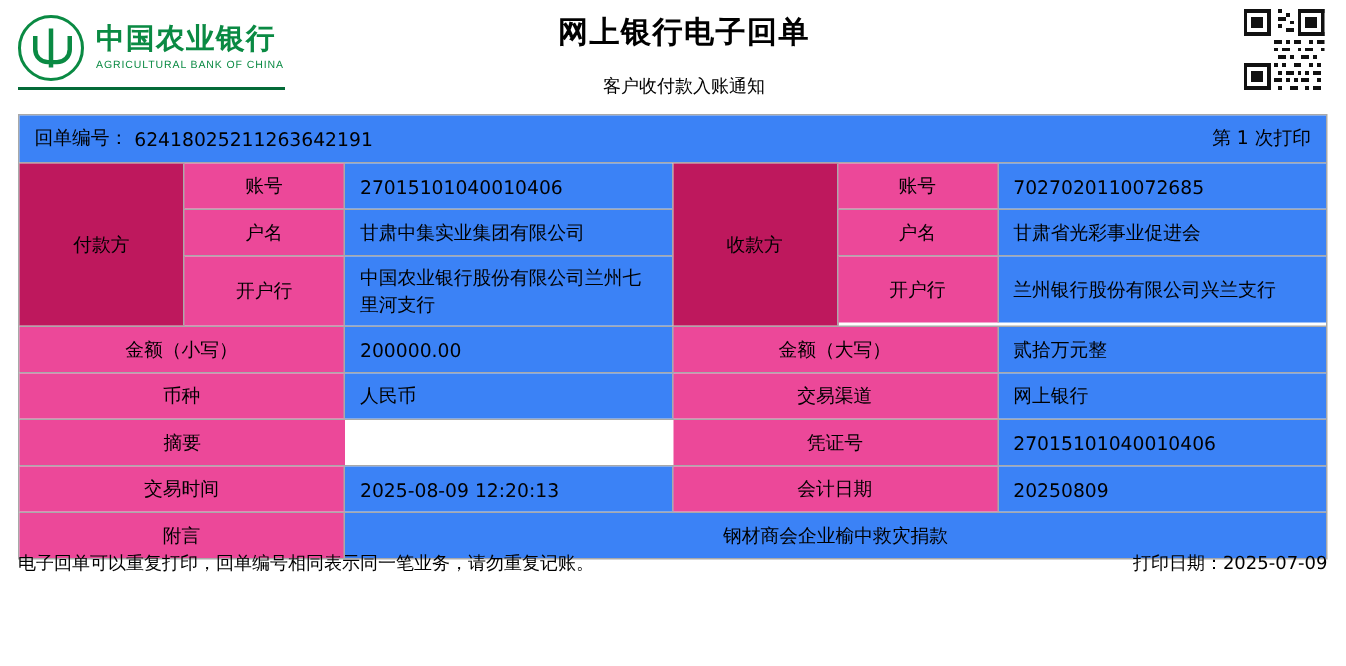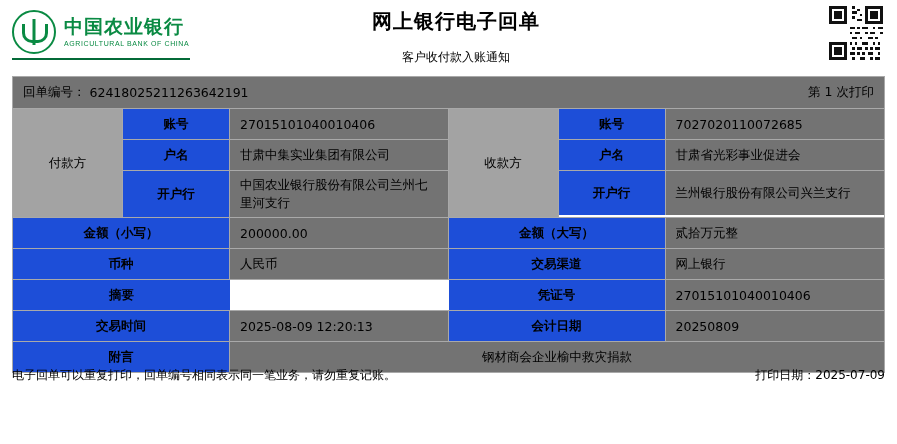--- a/index.html
+++ b/index.html
@@ -136,27 +136,26 @@
     padding: 6px 10px;
     display: flex;
     align-items: center;
     border-right: 1px solid #a9a9a9;
     min-height: 30px;
   }
   .cell:last-child {
     border-right: none;
   }
   .lbl {
-    background: #1d4ed8;
+    background: #ec4899;
     justify-content: center;
     text-align: center;
-    font-weight: bold;
   }
   .val {
-    background: #737373;
+    background: #3b82f6;
   }
 
   
   .meta-row {
     height: 31px;
   }
   .meta-left {
     flex: 1;
     border-right: none;
     padding-left: 10px;
@@ -175,21 +174,21 @@
   .party-side {
     display: flex;
     width: 50%;
     box-sizing: border-box;
   }
   .party-side.left {
     border-right: 1px solid #a9a9a9;
   }
   .party-name {
     width: 110px;
-    background: #a3a3a3;
+    background: #be185d;
     border-right: 1px solid #a9a9a9;
     display: flex;
     align-items: center;
     justify-content: center;
     box-sizing: border-box;
   }
   .party-rows {
     flex: 1;
     display: flex;
     flex-direction: column;

